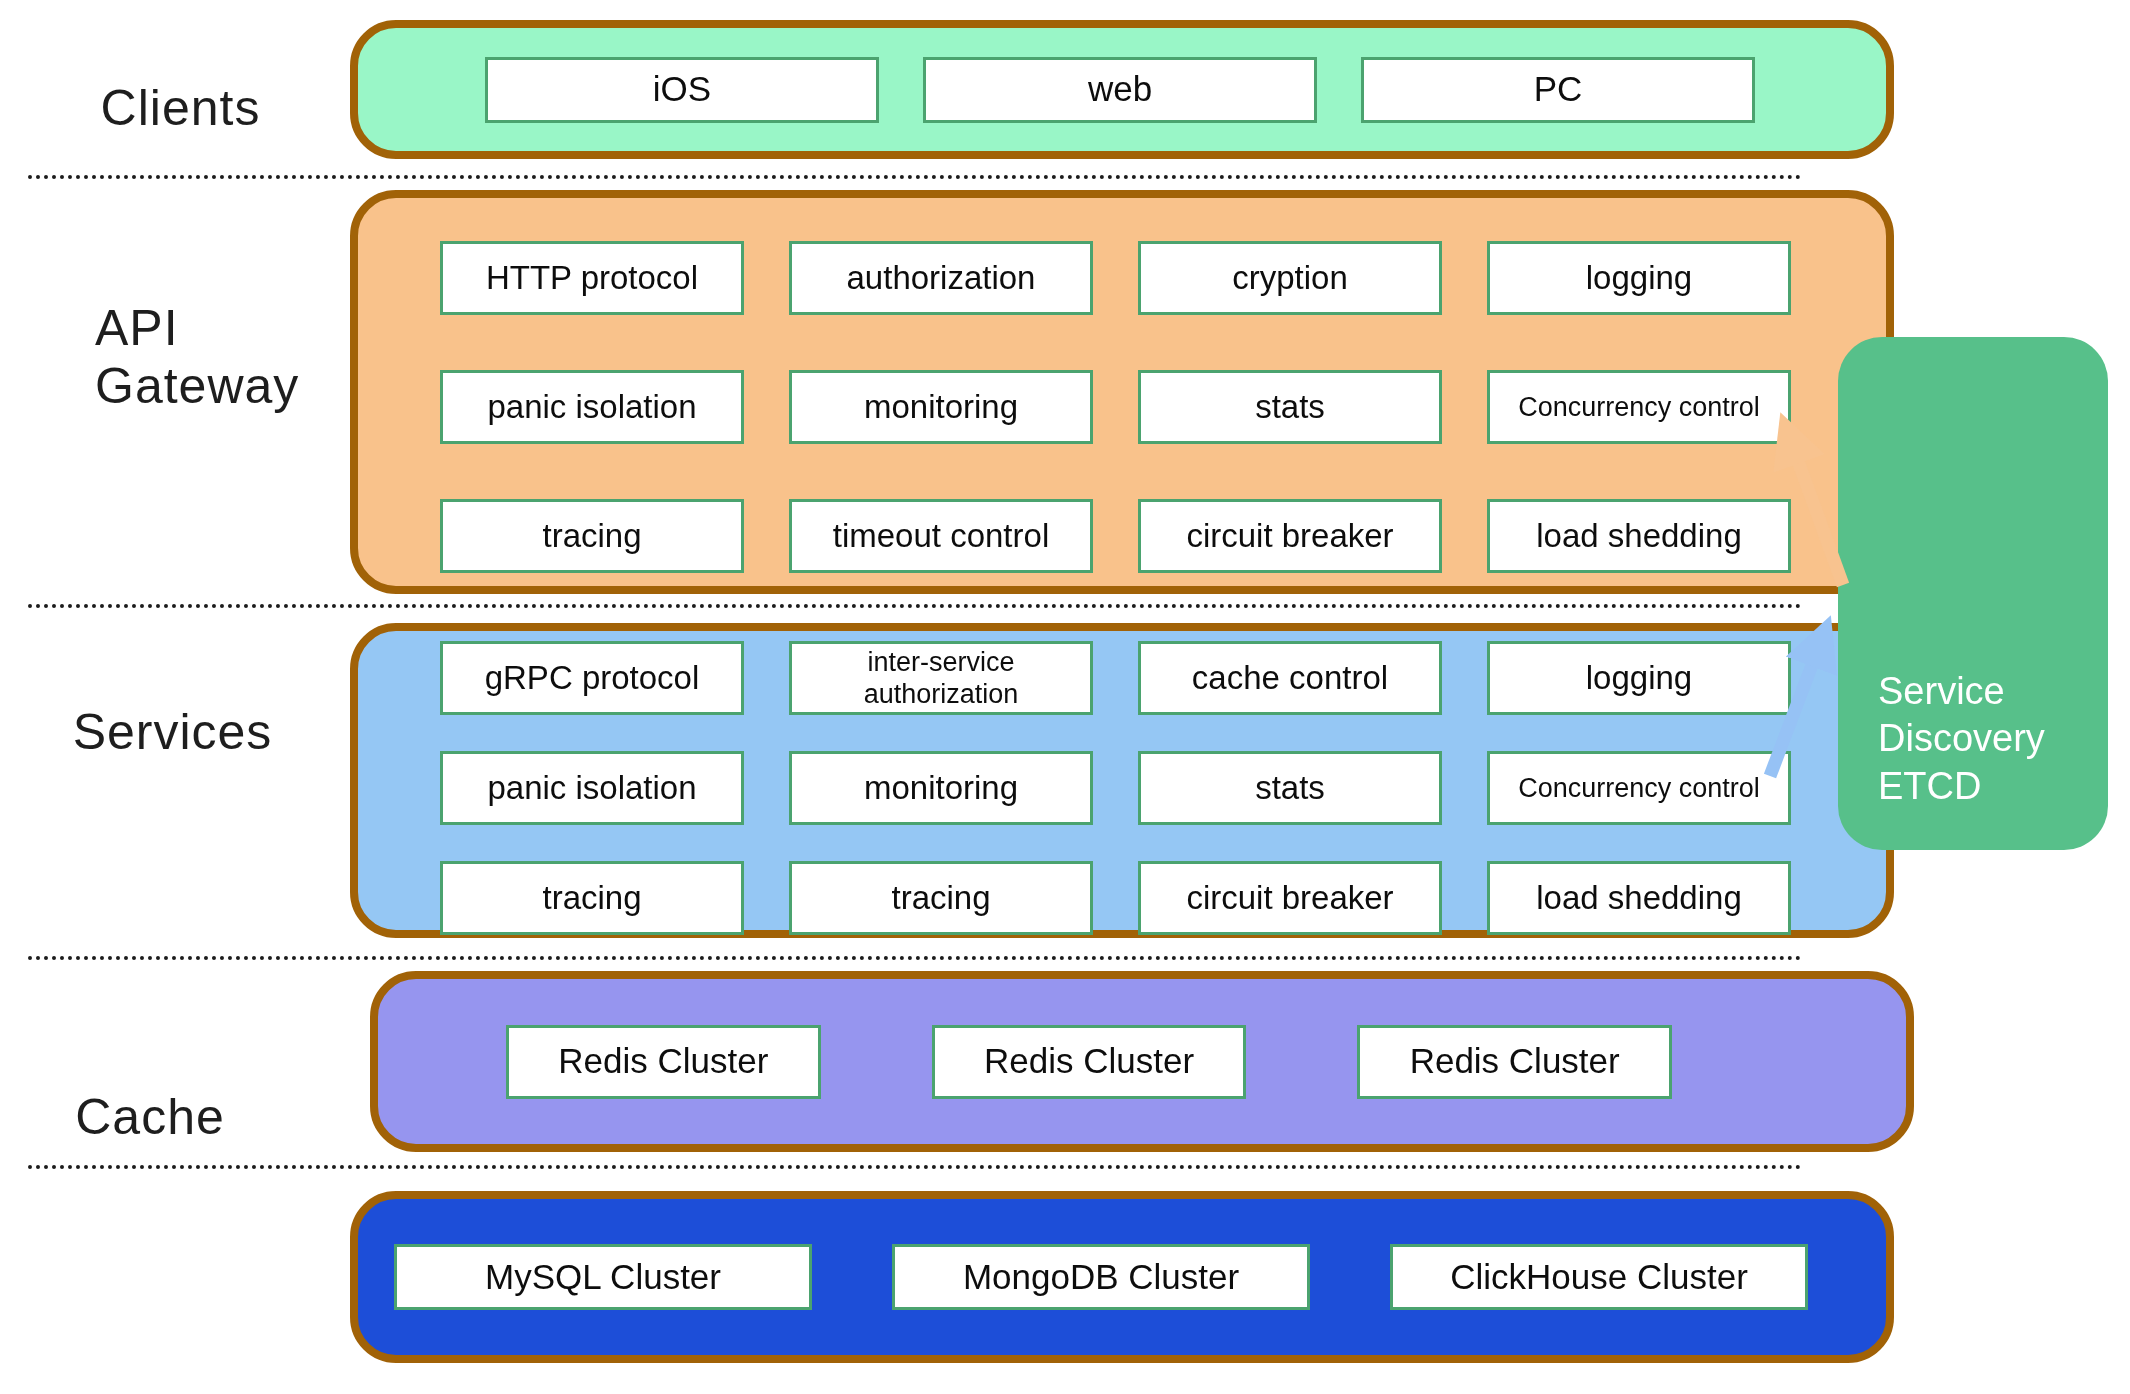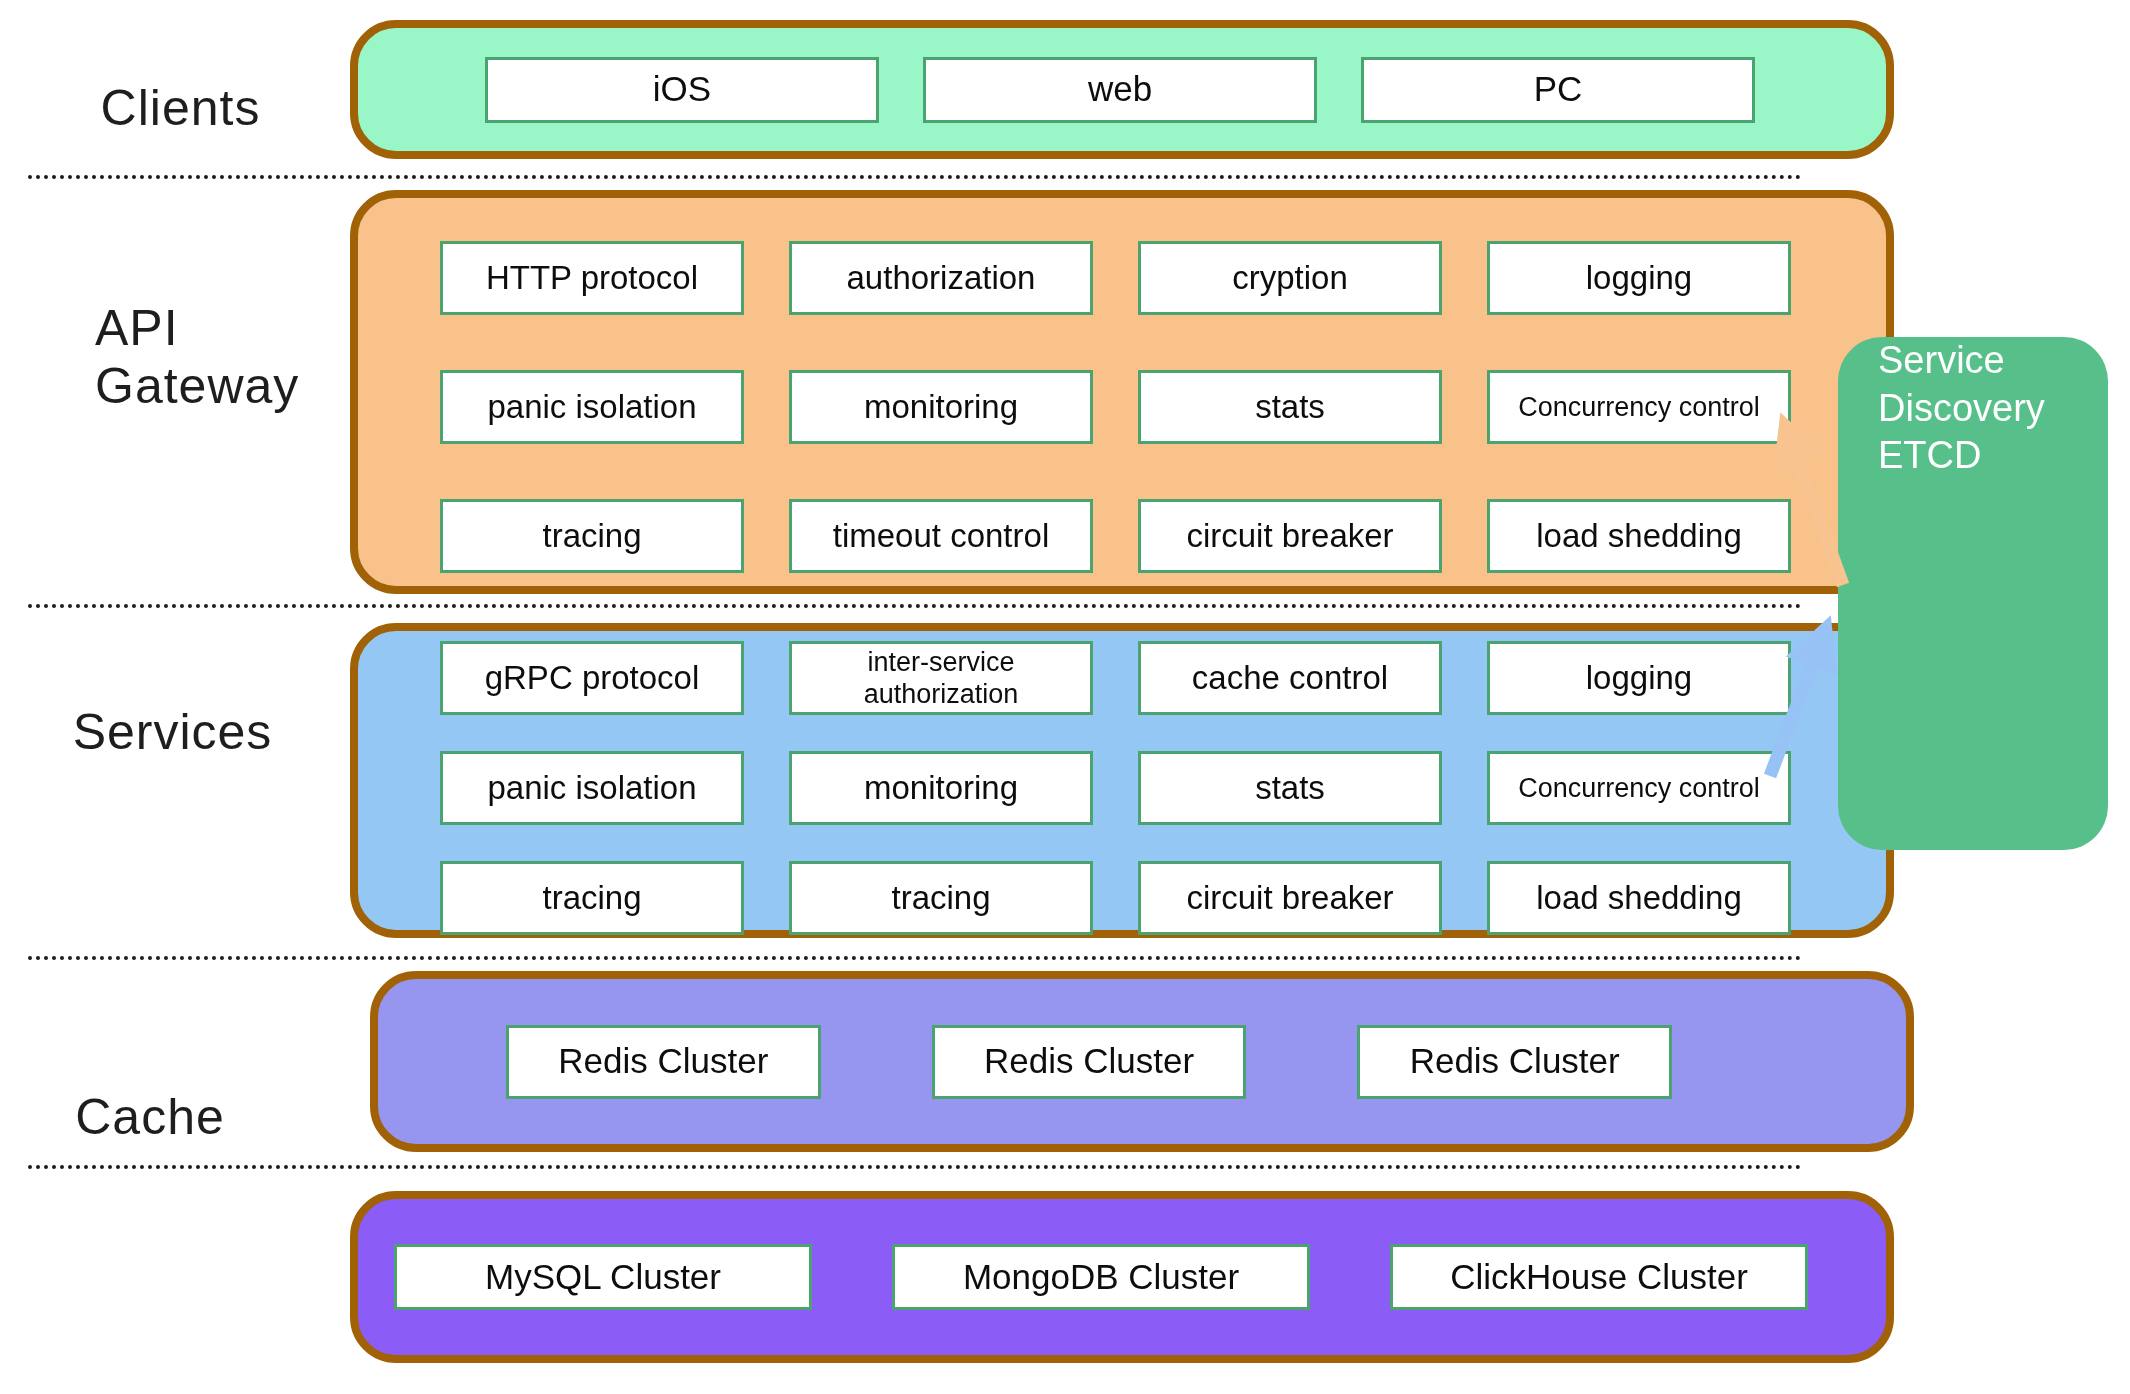--- a/index.html
+++ b/index.html
@@ -61,21 +61,21 @@
     padding:10px 95px 10px 82px;
     align-content:start;
   }
   #band-cache{
     top:971px;height:181px;background:#9695ef;
     display:flex;align-items:center;gap:111px;
     padding:0 234px 0 128px;
     margin-left:20px;
   }
   #band-db{
-    top:1191px;height:172px;background:#8b5cf6;
+    top:1191px;height:172px;background:#1d4ed8;
     display:flex;align-items:center;gap:80px;
     padding:0 78px 0 36px;
   }
 
   
   .chip{
     background:#ffffff;
     border:3px solid #4ba36f;
     box-sizing:border-box;
     display:flex;align-items:center;justify-content:center;
@@ -90,21 +90,21 @@
   #band-cache .chip{flex:1;height:74px;font-size:35px;}
   #band-db .chip{flex:1;height:66px;font-size:35px;}
 
   
   .etcd-box{
     position:absolute;
     left:1838px;top:337px;width:270px;height:513px;
     background:#57c08a;
     border-radius:44px;
     box-sizing:border-box;
-    display:flex;align-items:flex-start;
+    display:flex;align-items:flex-end;
     padding:0 20px 40px 40px;
     color:#ffffff;
     font-size:38px;
     line-height:1.25;
   }
 
   
   .arrows{
     position:absolute;left:0;top:0;width:2130px;height:1394px;
     pointer-events:none;

